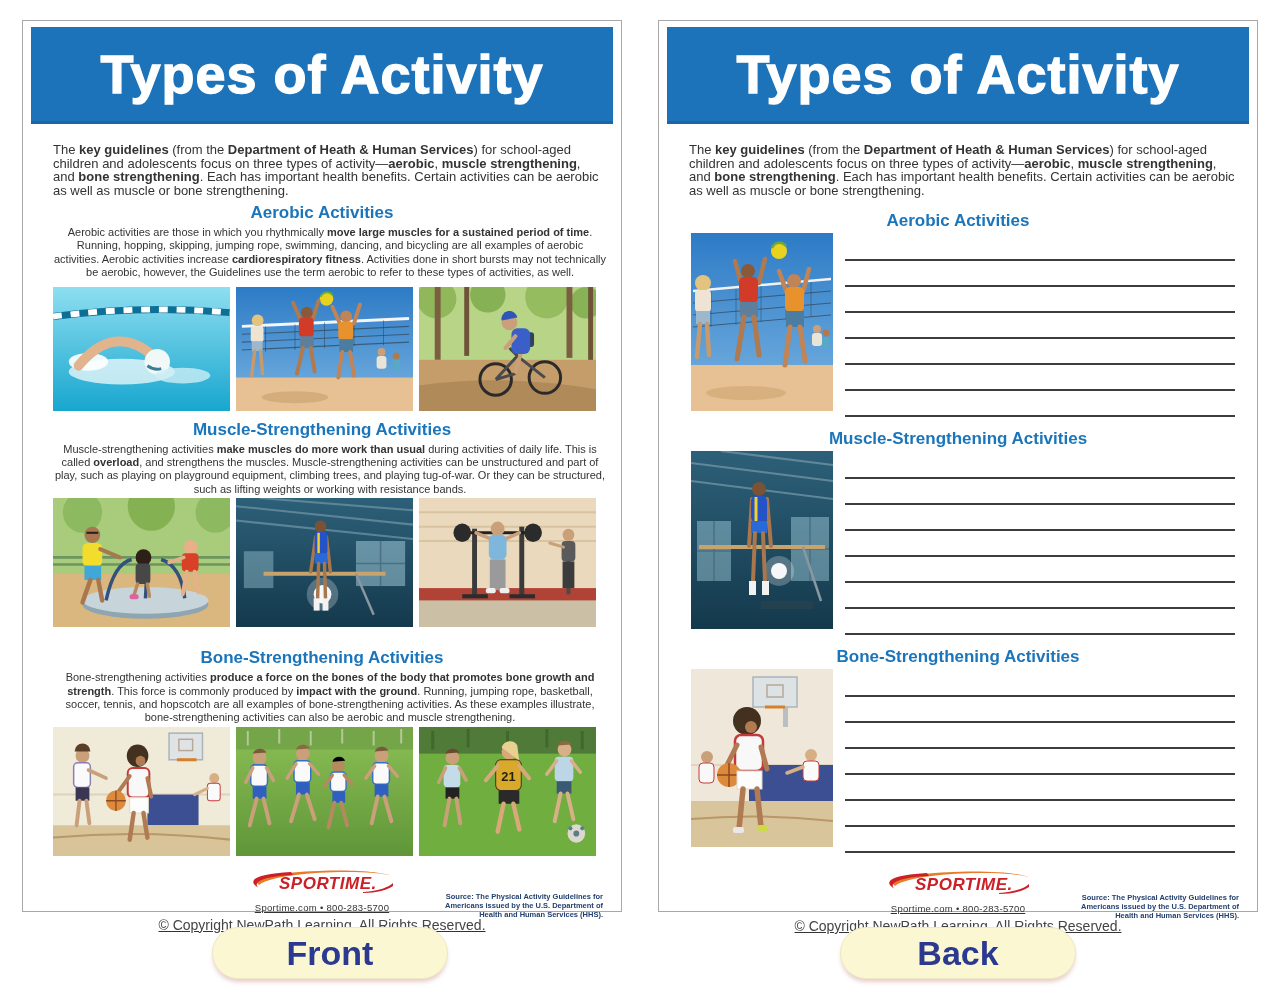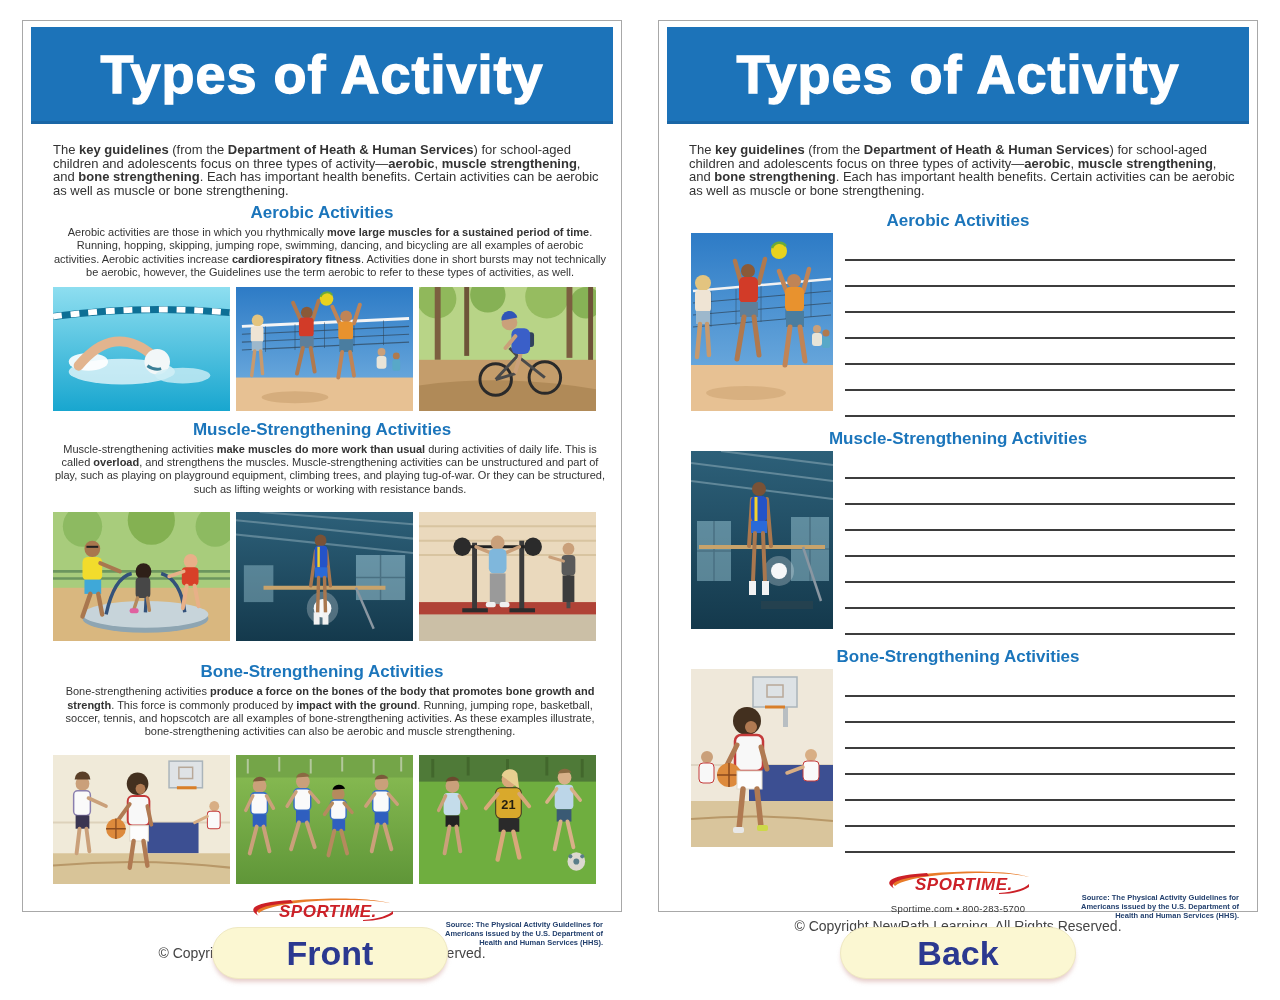--- a/index.html
+++ b/index.html
@@ -35,35 +35,35 @@
   }
   .sec-body {
     margin:3px 14px 0 30px; font-size:11px; line-height:13.4px;text-align:center;
   }
   .h-aerobic { margin-top:6px; }
   .h-muscle  { margin-top:9px; }
   .h-bone    { margin-top:21px; }
 
   .photo-row { display:flex; gap:6px; margin:7px 25px 0 30px; }
   .row-a { height:124px; }
-  .row-m, .row-b { height:129px; margin-top:16px; }
+  .row-m, .row-b { height:129px; margin-top:2px; }
   .photo { flex:1; overflow:hidden; background:#dfe8ee; }
   .photo svg { width:100%; height:100%; display:block; }
 
   
   .bh1 { margin-top:14px; }
   .bh2, .bh3 { margin-top:12px; }
   .brow { display:flex; margin:2px 22px 0 32px; }
   .bphoto { width:142px; height:178px; overflow:hidden; background:#dfe8ee; }
   .bphoto svg { width:100%; height:100%; display:block; }
   .blines { flex:1; margin-left:12px; padding-top:2px; }
   .wline { height:26px; border-bottom:2px solid #3d3d3d; }
 
   
-  .poster-footer { position:relative; margin-top:10px; text-align:center; }
+  .poster-footer { position:relative; margin-top:10px; text-align:center;text-decoration:underline; }
   .bfooter { margin-top:14px; }
   .logo-wrap { display:inline-block; width:158px; height:30px; }
   .contact-line { font-size:9.5px; color:#333; margin-top:2px; letter-spacing:.3px; }
   .copyright-line { font-size:14px; color:#444; margin-top:4px; }
   .source-note {
     position:absolute; right:18px; top:26px; width:162px;
     font-size:7.5px; line-height:9px; font-weight:bold; color:#23406e; text-align:right;
   }
 
   

